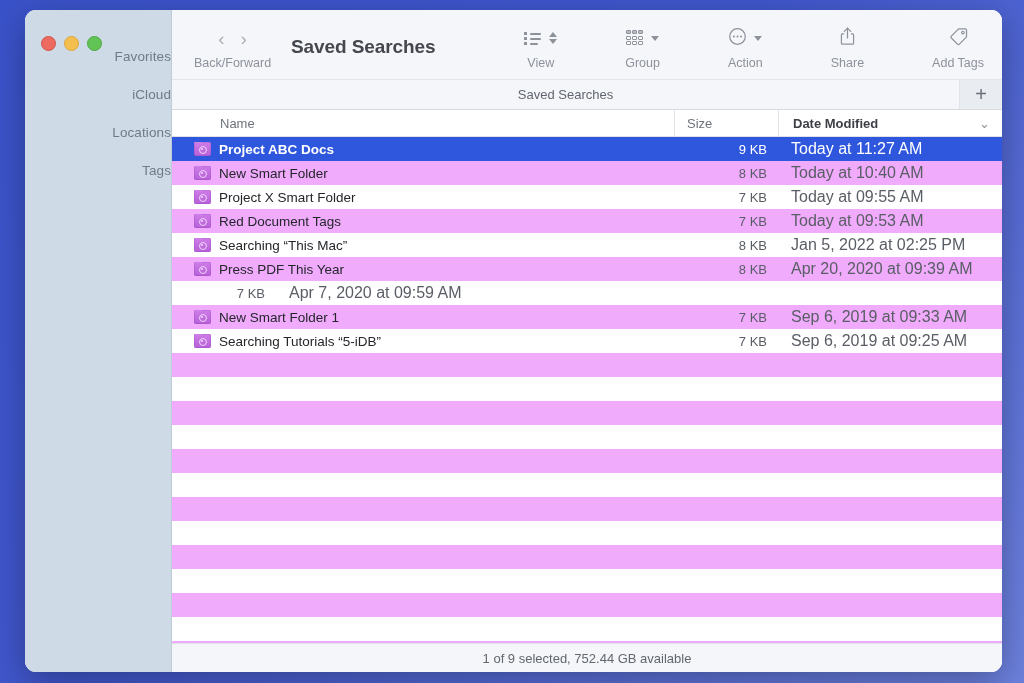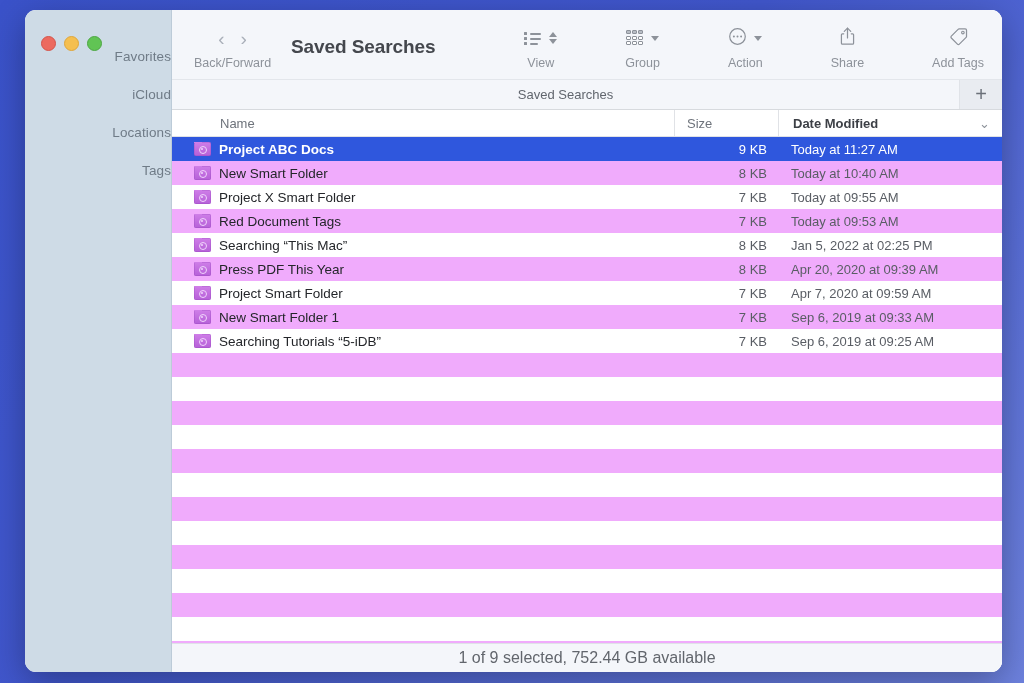--- a/index.html
+++ b/index.html
@@ -287,21 +287,21 @@
     min-width: 0;
   }
   .cell.size {
     width: 104px; flex: 0 0 104px;
     text-align: right; padding-right: 11px;
     color: #595d64; font-size: 13px;
   }
   .cell.date {
     width: 224px; flex: 0 0 224px;
     padding-left: 13px;
-    color: #595d64; font-size: 13px;
+    color: #595d64; font-size: 16px;
   }
 
   
   .sficon {
     width: 17px; height: 14px;
     margin-right: 8px;
     position: relative;
     flex: 0 0 17px;
     border-radius: 2px;
     background: linear-gradient(180deg, #cf7ee8 0%, #b660d8 100%);
@@ -336,21 +336,21 @@
 
   
   .statusbar {
     height: 29px;
     flex: 0 0 29px;
     background: #f4f6fa;
     border-top: 1px solid #dfe2e7;
     display: flex;
     align-items: center;
     justify-content: center;
-    font-size: 16px;
+    font-size: 13px;
     color: #62666d;
     box-sizing: border-box;
   }
 </style>
 </head>
 <body>
 
 <div class="desktop">
 
   <div class="window">
@@ -551,26 +551,20 @@
             <div class="cell name">
               <span class="sficon">
                 <span class="gear"></span>
               </span>
               <span class="rowname">Press PDF This Year</span>
             </div>
             <div class="cell size">8 KB</div>
             <div class="cell date">Apr 20, 2020 at 09:39 AM</div>
           </div>
           <div class="row">
-            <div class="cell name">
-              <span class="sficon">
-                <span class="gear"></span>
-              </span>
-              <span class="rowname">Project Smart Folder</span>
-            </div>
             <div class="cell size">7 KB</div>
             <div class="cell date">Apr 7, 2020 at 09:59 AM</div>
           </div>
           <div class="row alt">
             <div class="cell name">
               <span class="sficon">
                 <span class="gear"></span>
               </span>
               <span class="rowname">New Smart Folder 1</span>
             </div>

